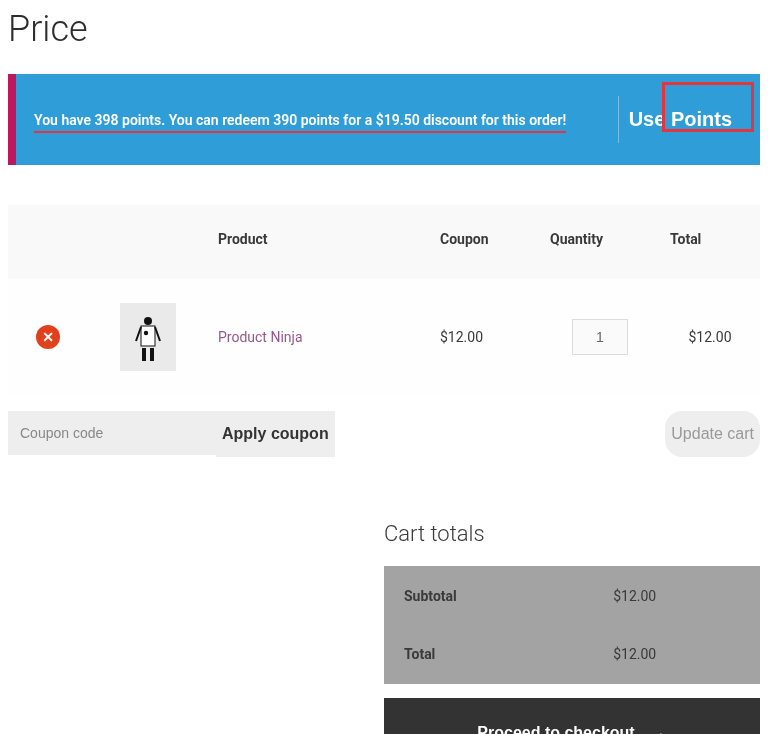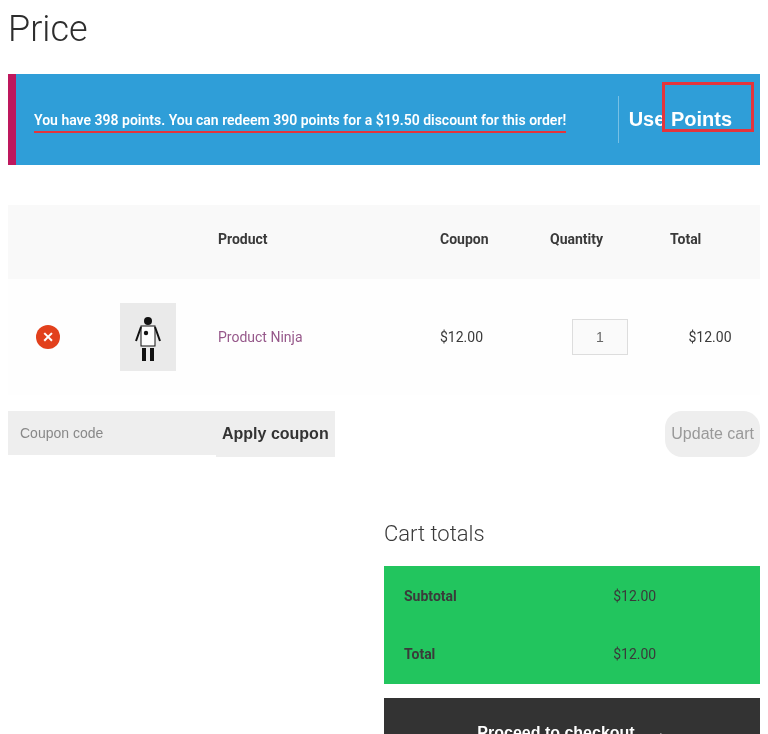--- a/index.html
+++ b/index.html
@@ -31,21 +31,21 @@
     .qty-input { width: 56px; height: 36px; text-align: center; font-size: 14px; border: 1px solid #ddd; background: #fafafa; color: #666; }
     
     .cart-actions { display: flex; align-items: flex-start; margin-top: 16px; }
     .coupon-input { flex: 0 0 208px; background: #eee; border: none; padding: 14px 12px; font-size: 14px; color: #666; }
     .coupon-input::placeholder { color: #888; }
     .action-btn { background: #eee; border: none; padding: 14px 6px; font-size: 16px; font-weight: 700; color: #333; cursor: pointer; }
     .update-btn { margin-left: auto; color: #999; cursor: not-allowed; font-weight: 500; border-radius: 17px; }
 
     .cart-totals { margin-top: 64px; margin-left: 50%; width: 50%; }
     .cart-totals-title { font-size: 22px; font-weight: 300; color: #3a3a3a; margin-bottom: 20px; }
-    .totals-table { width: 100%; background: #22c55e; }
+    .totals-table { width: 100%; background: #a3a3a3; }
     .totals-table td { padding: 20px 18px; font-size: 14px; }
     .totals-table .label { font-weight: 700; color: #3a3a3a; width: 56%; }
     .totals-table .value { color: #3a3a3a; }
     .checkout-btn { display: flex; align-items: center; justify-content: center; gap: 14px; width: 100%; background: #333; color: #fff; border: none; padding: 24px 0; font-size: 16px; font-weight: 600; cursor: pointer; margin-top: 14px; }
     .arrow { font-size: 18px; }
   </style>
 </head>
 <body>
 
 <div class="container">

